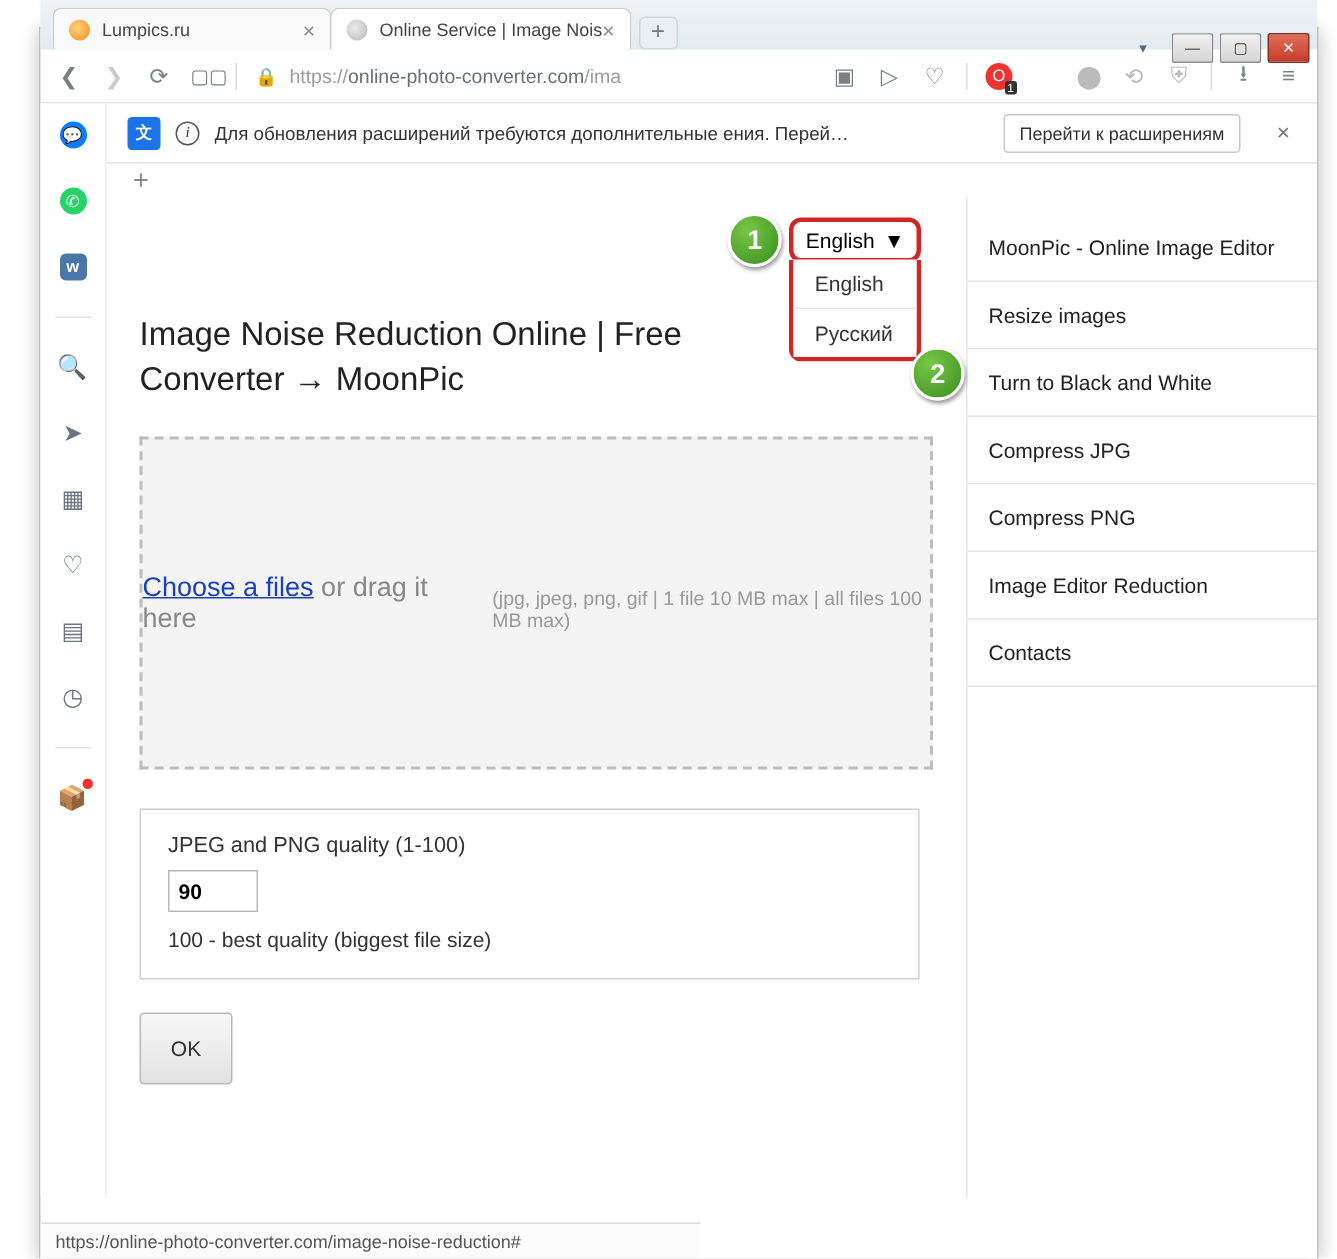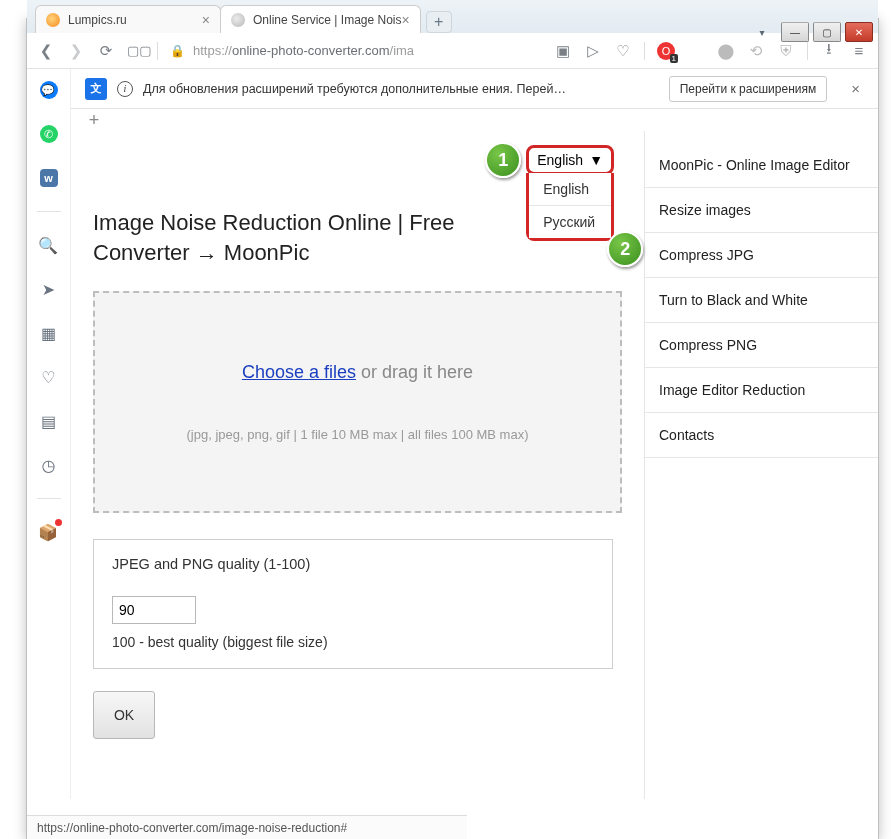--- a/index.html
+++ b/index.html
@@ -58,27 +58,27 @@
 .lang-opt.first { border-bottom:1px solid #e6e6e6;}
 
 .step-badge { width:36px; height:36px; border-radius:50%; background: radial-gradient(circle at 35% 30%, #78c648, #3a8f1e); border:2px solid #fff; box-shadow:1px 2px 3px rgba(0,0,0,.4); color:#fff; font-weight:bold; font-size:18px; display:flex;align-items:center;justify-content:center; position:absolute;}
 .step1 { top: -6px; left: -44px;}
 .step2 { top: 58px; left: 78px;}
 
 
 h1.page-title { font-size:22px; font-weight:normal; color:#222; margin-top: 59px; line-height:1.35; max-width: 430px;}
 
 
-.dropzone { margin-top:24px; border:2px dashed #bdbdbd; background:#f4f4f4; height:222px; display:flex; flex-direction:column; align-items:center; justify-content:center; color:#888; font-size:18px;gap:36px;}
+.dropzone { margin-top:24px; border:2px dashed #bdbdbd; background:#f4f4f4; height:222px; display:flex; flex-direction:row; align-items:center; justify-content:center; color:#888; font-size:18px;gap:36px;}
 .dropzone a { color:#1a3fbf; text-decoration:underline;}
 .dz-hint { font-size:13px; color:#999; margin-top:8px;}
 
 
 .qual-box { margin-top:26px; border:1px solid #cfcfcf; padding:16px 18px 18px; font-size:14.5px; color:#333; max-width: 520px;}
-.q-input { width:84px; padding:5px 6px; border:1px solid #b8b8b8; margin-top:24px; font-size:14px;}
+.q-input { width:60px; padding:5px 6px; border:1px solid #b8b8b8; margin-top:8px; font-size:14px;font-weight:bold;}
 .q-hint { margin-top:10px; font-size:14px; color:#333;}
 
 .ok-btn { margin-top:22px; height:48px; width:62px; background:linear-gradient(#f7f7f7,#e2e2e2); border:1px solid #b8b8b8; border-radius:3px; font-size:14px; color:#333; cursor:pointer;}
 
 
 .status-bar { position:absolute; bottom:0; left:0; height:24px; border-top:1px solid #dcdcdc; background:#fbfbfb; padding:0 10px; display:flex; align-items:center; font-size:12px; color:#555; width: 440px;}
 
 
 .fb { background:#0a7cff;}
 .wa { background:#25d366;}
@@ -209,22 +209,22 @@
             <div class="q-hint">100 - best quality (biggest file size)</div>
           </div>
 
           <button class="ok-btn">OK</button>
 
         </div>
 
         <div class="sidebar">
           <div class="sb-item">MoonPic - Online Image Editor</div>
           <div class="sb-item">Resize images</div>
+          <div class="sb-item">Turn to Black and White</div>
           <div class="sb-item">Compress JPG</div>
-          <div class="sb-item">Turn to Black and White</div>
           <div class="sb-item">Compress PNG</div>
           <div class="sb-item">Image Editor Reduction</div>
           <div class="sb-item">Contacts</div>
         </div>
       </div>
     </div>
   </div>
 
   <div class="status-bar">
     <span>https://online-photo-converter.com/image-noise-reduction#</span>

